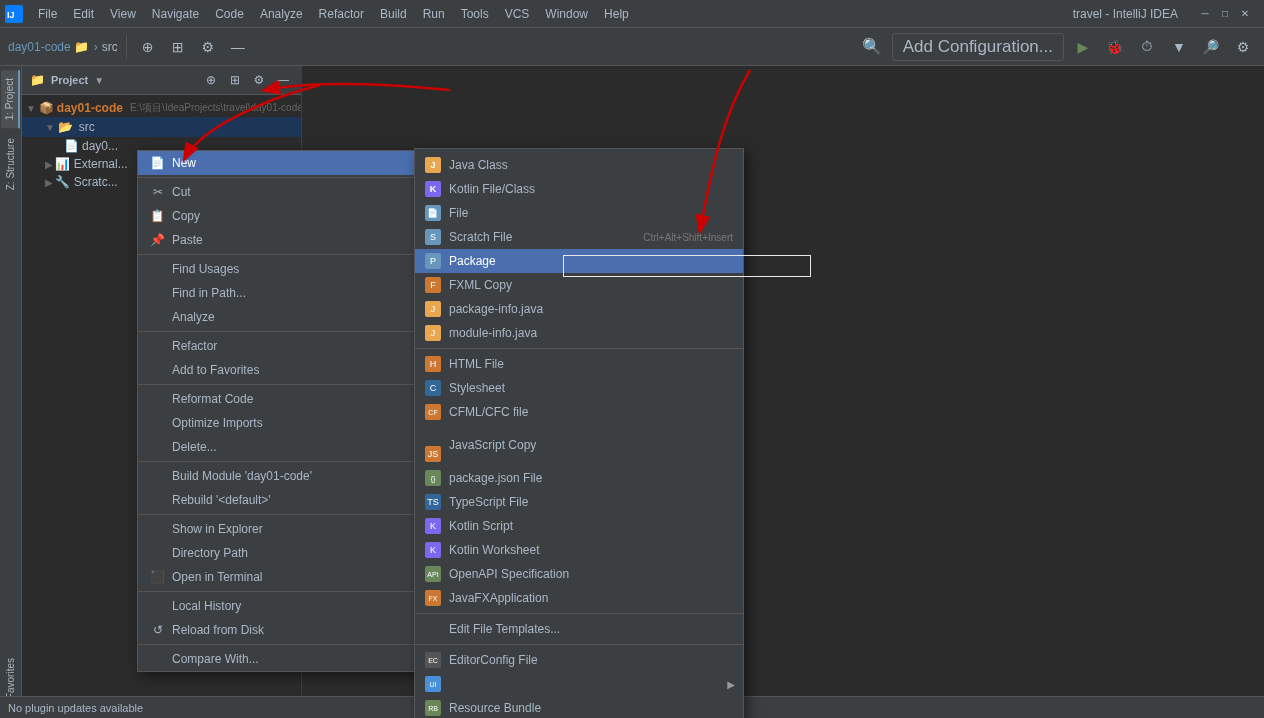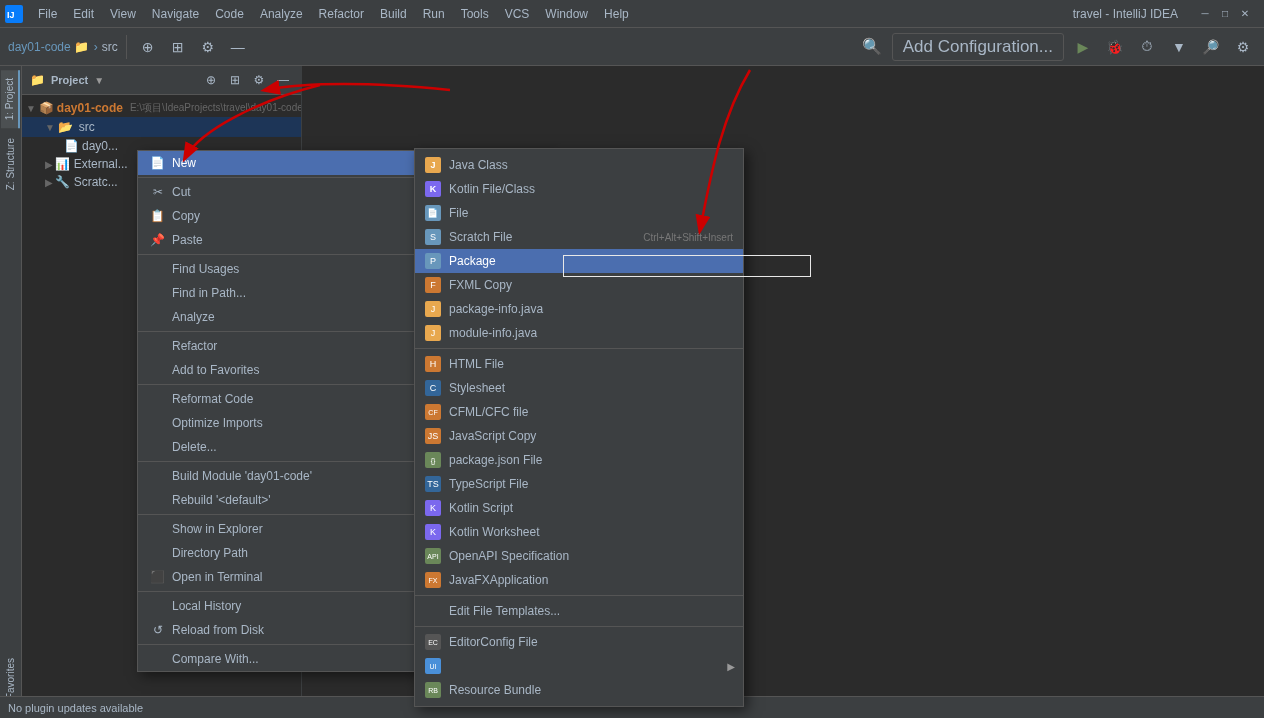--- a/index.html
+++ b/index.html
@@ -598,21 +598,21 @@
   </div>
   <div class="sub-item">
     <div class="sub-icon" style="background:#336699;display:flex;align-items:center;justify-content:center;font-size:9px;color:white;">C</div>
     <span>Stylesheet</span>
   </div>
   <div class="sub-item">
     <div class="sub-icon" style="background:#cc7832;display:flex;align-items:center;justify-content:center;font-size:9px;color:white;font-size:7px;">CF</div>
     <span>CFML/CFC file</span>
   </div>
   <div class="sub-item">
-    <div class="sub-icon" style="background:#cc7832;display:flex;align-items:center;justify-content:center;font-size:9px;color:white;">JS</div>
+    <div class="sub-icon" style="background:#cc7832;display:flex;align-items:center;justify-content:center;font-size:9px;color:white;margin-top:18px;">JS</div>
     <span>JavaScript Copy</span>
   </div>
   <div class="sub-item">
     <div class="sub-icon" style="background:#6a8759;display:flex;align-items:center;justify-content:center;font-size:7px;color:white;">{}</div>
     <span>package.json File</span>
   </div>
   <div class="sub-item">
     <div class="sub-icon" style="background:#336699;display:flex;align-items:center;justify-content:center;font-size:9px;color:white;">TS</div>
     <span>TypeScript File</span>
   </div>

